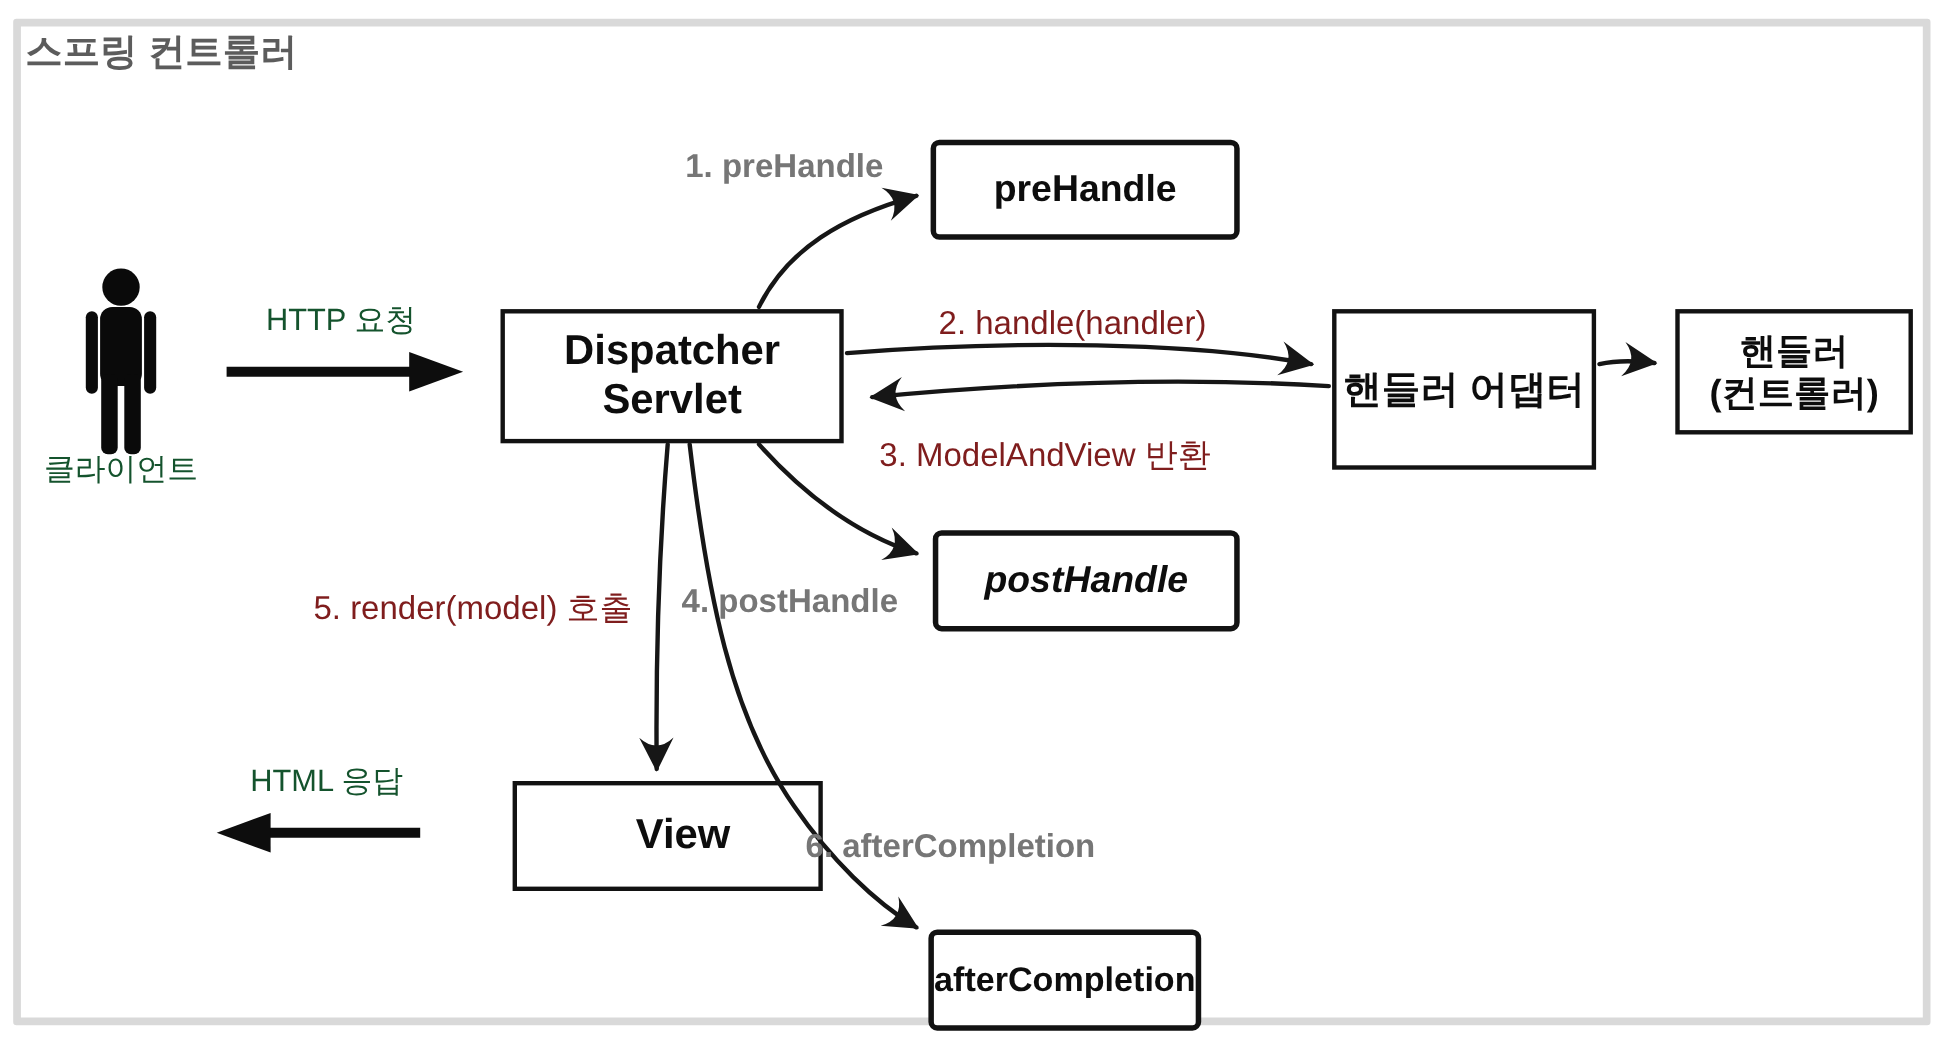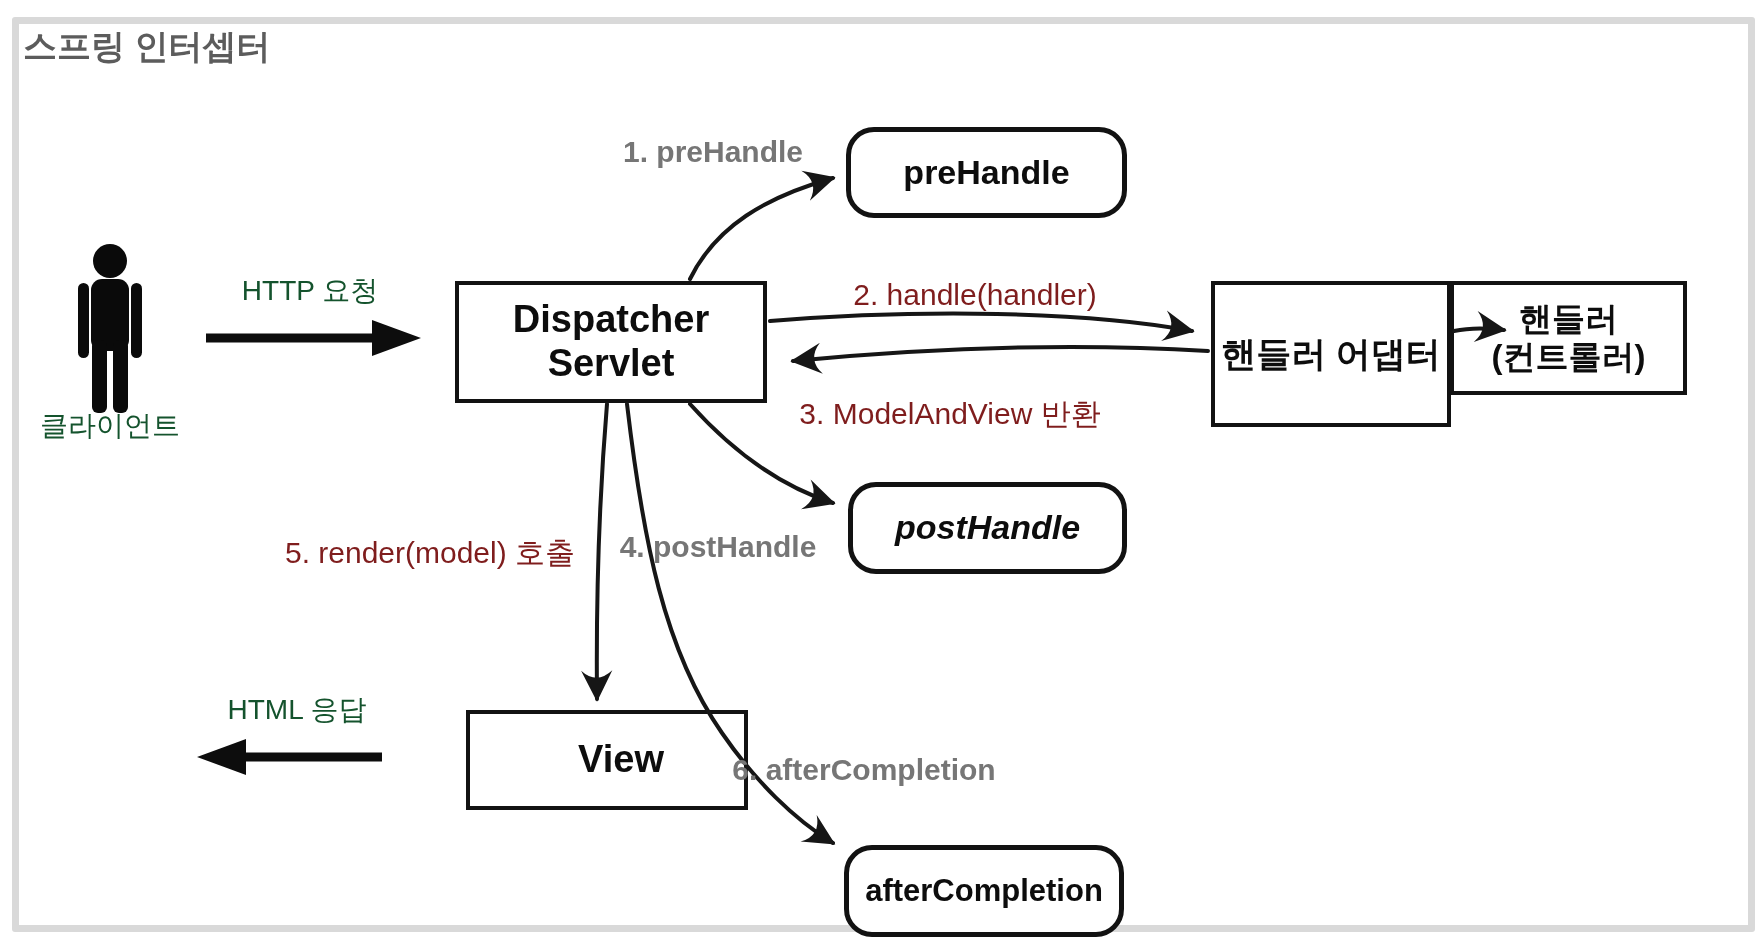--- a/index.html
+++ b/index.html
@@ -16,28 +16,28 @@
     position:absolute;left:23px;top:24px;
     font-size:34px;font-weight:700;color:#5c5c5c;z-index:4;white-space:nowrap;
   }
   .layer{position:absolute;left:0;top:0;z-index:2;}
   .box{
     position:absolute;background:#fff;border:4px solid #121212;
     box-sizing:border-box;display:flex;flex-direction:column;
     align-items:center;justify-content:center;
     color:#0d0d0d;font-weight:700;text-align:center;z-index:1;line-height:1.15;
   }
-  .box.round{border-radius:28px;border-width:5px;z-index:3;text-align:center;}
+  .box.round{border-radius:8px;border-width:5px;z-index:3;text-align:center;}
   .b-dispatcher{left:455px;top:281px;width:312px;height:122px;font-size:38px;}
   .b-handler-adapter{left:1211px;top:281px;width:240px;height:146px;font-size:35px;}
-  .b-handler{left:1450px;top:281px;width:237px;height:114px;font-size:33px;}
+  .b-handler{left:1523px;top:281px;width:216px;height:114px;font-size:33px;}
   .b-view{left:466px;top:710px;width:282px;height:100px;font-size:38px;z-index:1;padding-left:28px;}
   .b-prehandle{left:846px;top:127px;width:281px;height:91px;font-size:34px;}
   .b-posthandle{left:848px;top:482px;width:279px;height:92px;font-size:34px;font-style:italic;}
-  .b-aftercompletion{left:844px;top:845px;width:280px;height:92px;font-size:31px;}
+  .b-aftercompletion{left:844px;top:845px;width:248px;height:92px;font-size:31px;}
   .lbl{
     position:absolute;color:#7f1d1d;font-size:30px;white-space:nowrap;
     transform:translateX(-50%);z-index:4;
   }
   .lbl.bold{font-weight:700;color:#767676;}
   .lbl.big{font-size:28px;color:#14532d;}
   .l-step1{left:713px;top:135px;}
   .l-step2{left:975px;top:278px;}
   .l-step3{left:950px;top:394px;}
   .l-step4{left:718px;top:530px;}
@@ -45,21 +45,21 @@
   .l-step6{left:864px;top:753px;}
   .l-http{left:310px;top:272px;}
   .l-html{left:297px;top:691px;}
   .l-client{left:110px;top:395px;margin-top:12px;}
 </style>
 </head>
 <body>
 
 <div class="frame"></div>
 
-<div class="title">스프링 인터셉터</div>
+<div class="title">스프링 컨트롤러</div>
 
 <svg class="layer" width="1762" height="946" viewBox="0 0 1762 946">
   <defs>
     <marker id="ah" viewBox="0 0 12 12" refX="10.5" refY="6" markerWidth="9" markerHeight="9" orient="auto-start-reverse">
       <path d="M1,0.8 L11.4,6 L1,11.2 Q5.8,6 1,0.8 Z" fill="#161616"></path>
     </marker>
   </defs>
 
   <g fill="#0a0a0a">
     <circle cx="110" cy="261" r="17"></circle>

